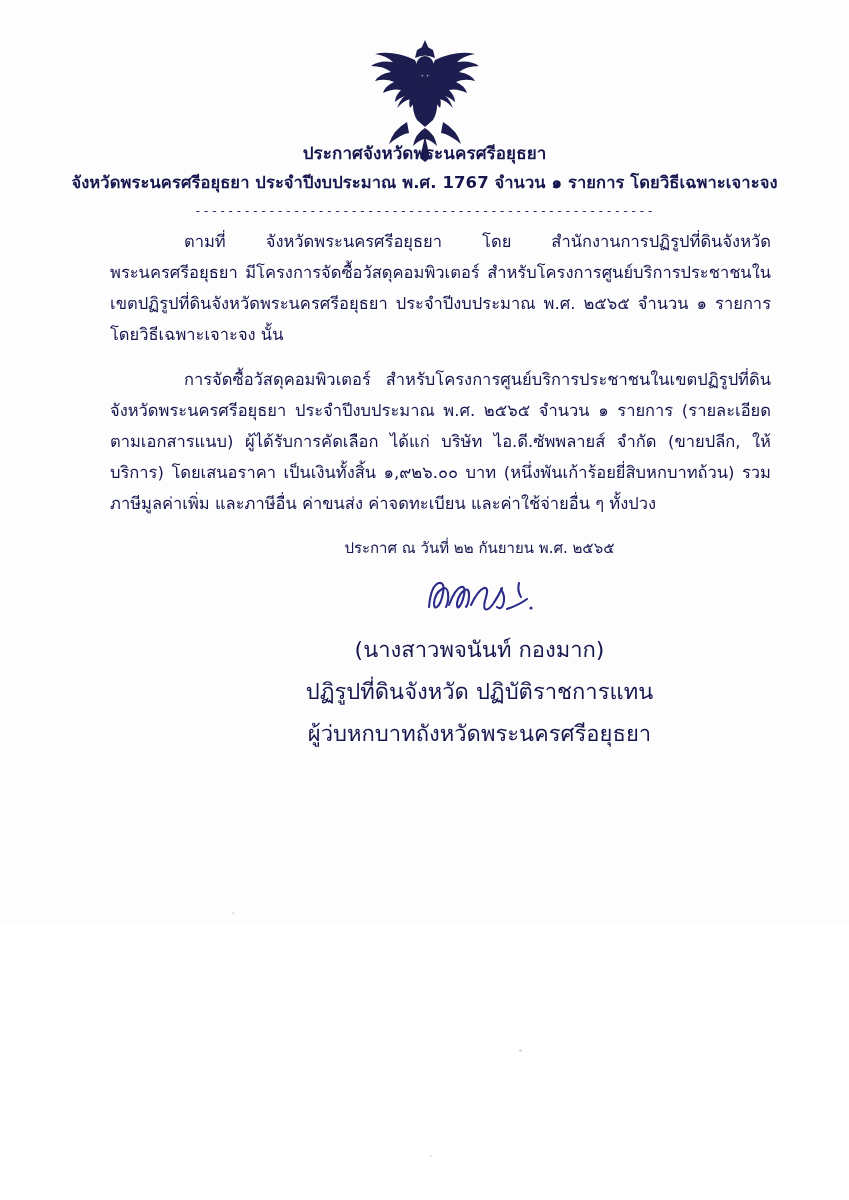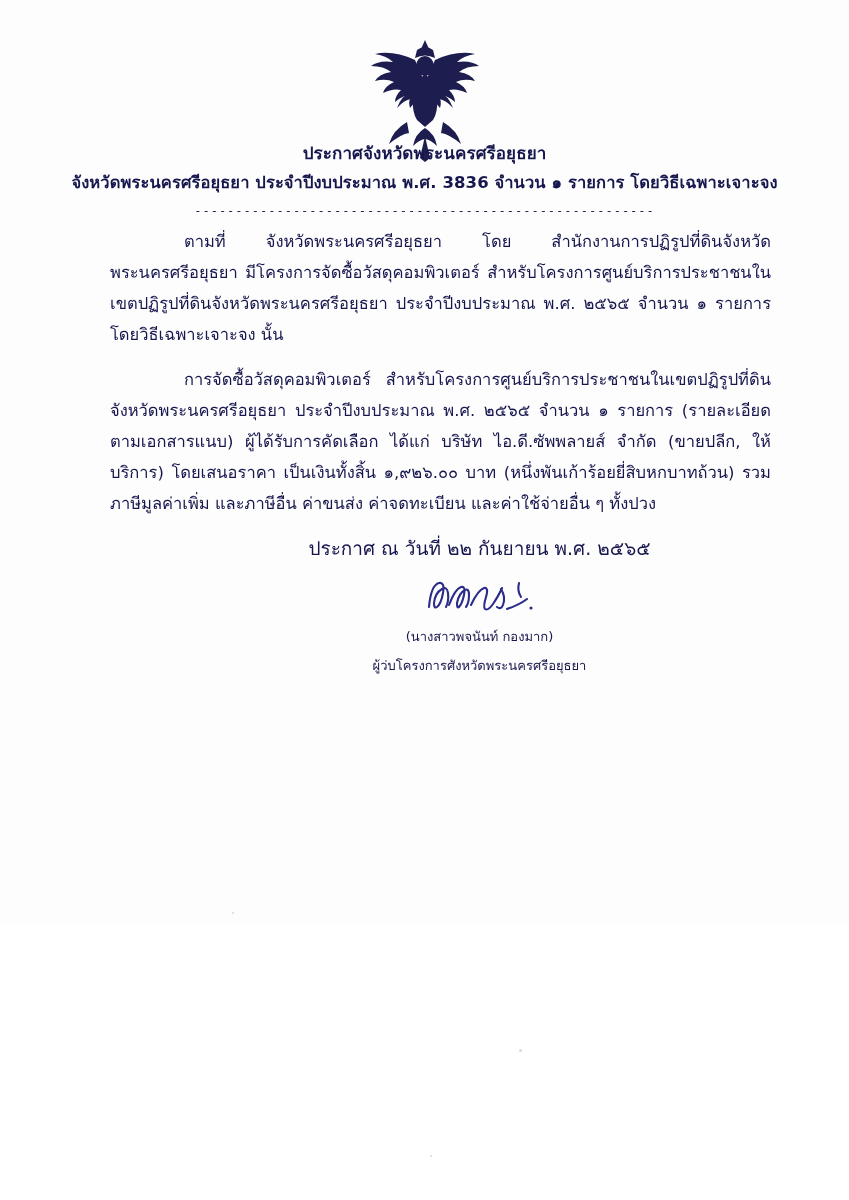--- a/index.html
+++ b/index.html
@@ -70,41 +70,42 @@
     margin-bottom: 14px;
     margin-left: 32px;
   }
   .para .indent {
     display: inline-block;
     width: 74px;
   }
   .date-line {
     margin-top: 10px;
     text-align: center;
-    font-size: 19px;
+    font-size: 15px;
     color: #17174f;
     padding-left: 110px;
   }
   
   .sig-area {
     margin-top: 6px;
     text-align: center;
     padding-left: 110px;
   }
   .sig-mark {
     height: 52px;
     display: flex;
     justify-content: center;
     align-items: center;
   }
   .sig-mark svg { display: block; }
   .sig-name {
-    font-size: 13px;
+    font-size: 22px;
     line-height: 29px;
     color: #17174f;
+    margin-top: 13px;
   }
   
   .speck {
     position: absolute;
     background: #b9b9c8;
     border-radius: 50%;
     opacity: .55;
   }
 </style>
 </head>
@@ -135,21 +136,21 @@
         <path d="M70 100 l5 22 -5 4 -5 -4z"></path>
 
         <path d="M52 86 q-14 8 -18 22 q12 -10 20 -11z"></path>
         <path d="M88 86 q14 8 18 22 q-12 -10 -20 -11z"></path>
       </g>
     </svg>
   </div>
 
   <div class="doc-head">
     <div class="line line1">ประกาศจังหวัดพระนครศรีอยุธยา</div>
-    <div class="line">จังหวัดพระนครศรีอยุธยา ประจำปีงบประมาณ พ.ศ. 3836 จำนวน ๑ รายการ โดยวิธีเฉพาะเจาะจง</div>
+    <div class="line">จังหวัดพระนครศรีอยุธยา ประจำปีงบประมาณ พ.ศ. 1767 จำนวน ๑ รายการ โดยวิธีเฉพาะเจาะจง</div>
     <div class="rule">--------------------------------------------------------</div>
   </div>
 
   <div class="body-block">
     <div class="para"><span class="indent"></span><span>ตามที่ จังหวัดพระนครศรีอยุธยา โดย สำนักงานการปฏิรูปที่ดินจังหวัดพระนครศรีอยุธยา มีโครงการจัดซื้อวัสดุคอมพิวเตอร์ สำหรับโครงการศูนย์บริการประชาชนในเขตปฏิรูปที่ดินจังหวัดพระนครศรีอยุธยา ประจำปีงบประมาณ พ.ศ. ๒๕๖๕ จำนวน ๑ รายการ โดยวิธีเฉพาะเจาะจง นั้น</span></div>
     <div class="para"><span class="indent"></span><span>การจัดซื้อวัสดุคอมพิวเตอร์ สำหรับโครงการศูนย์บริการประชาชนในเขตปฏิรูปที่ดินจังหวัดพระนครศรีอยุธยา ประจำปีงบประมาณ พ.ศ. ๒๕๖๕ จำนวน ๑ รายการ (รายละเอียดตามเอกสารแนบ) ผู้ได้รับการคัดเลือก ได้แก่ บริษัท ไอ.ดี.ซัพพลายส์ จำกัด (ขายปลีก, ให้บริการ) โดยเสนอราคา เป็นเงินทั้งสิ้น ๑,๙๒๖.๐๐ บาท (หนึ่งพันเก้าร้อยยี่สิบหกบาทถ้วน) รวมภาษีมูลค่าเพิ่ม และภาษีอื่น ค่าขนส่ง ค่าจดทะเบียน และค่าใช้จ่ายอื่น ๆ ทั้งปวง</span></div>
 
     <div class="date-line">ประกาศ ณ วันที่ ๒๒ กันยายน พ.ศ. ๒๕๖๕</div>
 
     <div class="sig-area">
@@ -160,21 +161,22 @@
             <path d="M34 32 q6 -16 12 -18 q5 -1 3 8 q-2 9 -5 12 q-2 2 -2 -4 q2 -10 8 -13 q4 -2 4 5 q0 8 -3 12"></path>
             <path d="M56 32 q7 -15 13 -17 q5 -1 2 9 q-3 10 -1 12 q3 2 8 -5 q6 -9 9 -16"></path>
             <path d="M86 16 q5 8 2 16 q-2 5 -6 2"></path>
             <path d="M92 36 q12 -4 20 -10"></path>
             <path d="M104 10 q-2 8 2 14"></path>
           </g>
           <circle cx="116" cy="35" r="1.6" fill="#2b2b8a"></circle>
         </svg>
       </div>
       <div class="sig-name">(นางสาวพจนันท์ กองมาก)</div>
-      <div class="sig-name">ผู้ว่บโครงการศังหวัดพระนครศรีอยุธยา</div>
+      <div class="sig-name">ปฏิรูปที่ดินจังหวัด ปฏิบัติราชการแทน</div>
+      <div class="sig-name">ผู้ว่บหกบาทถังหวัดพระนครศรีอยุธยา</div>
     </div>
   </div>
 
   <div class="speck" style="left:519px; top:1049px; width:3px; height:3px;"></div>
   <div class="speck" style="left:430px; top:1155px; width:2px; height:2px;"></div>
   <div class="speck" style="left:232px; top:912px; width:2px; height:2px;"></div>
 
 </div>
 
 </body></html>

